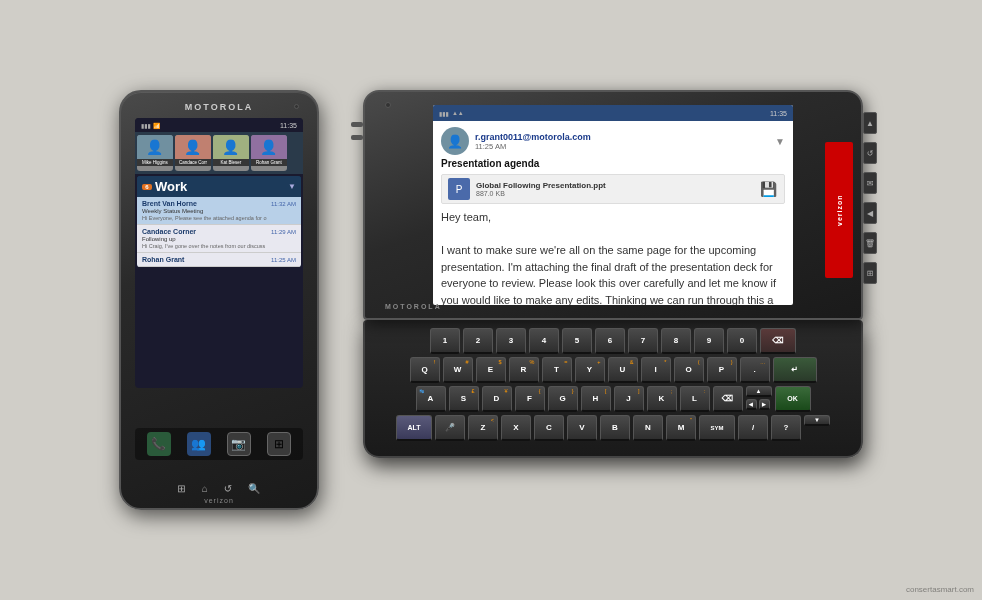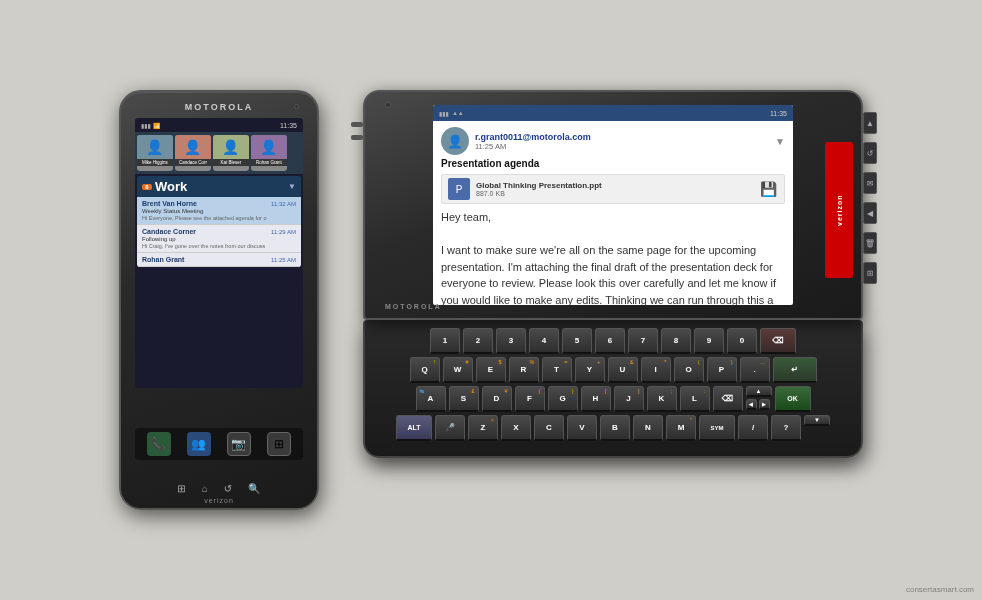--- a/index.html
+++ b/index.html
@@ -617,21 +617,21 @@
             </div>
             <span class="p2-chevron">▼</span>
           </div>
 
 
           <div class="p2-subject">Presentation agenda</div>
 
           <div class="p2-attachment">
             <div class="p2-attach-icon">P</div>
             <div class="p2-attach-info">
-              <div class="p2-attach-name">Global Thinking Presentation.ppt</div>
+              <div class="p2-attach-name">Global Following Presentation.ppt</div>
               <div class="p2-attach-size">887.0 KB</div>
             </div>
             <span class="p2-attach-save">💾</span>
           </div>
 
           <div class="p2-body-text">
             Hey team,<br><br>
             I want to make sure we're all on the same page for the upcoming presentation. I'm attaching the final draft of the presentation deck for everyone to review. Please look this over carefully and let me know if you would like to make any edits. Thinking we can run through this a couple of times and be set for
           </div>
         </div>

